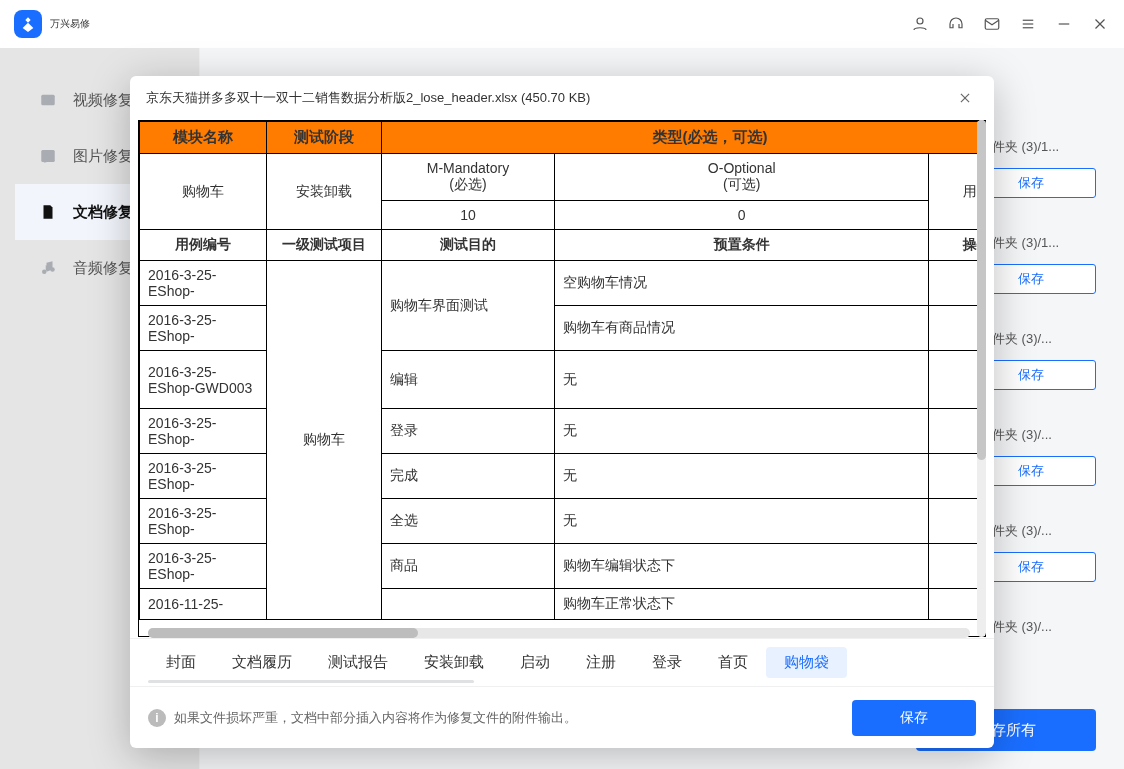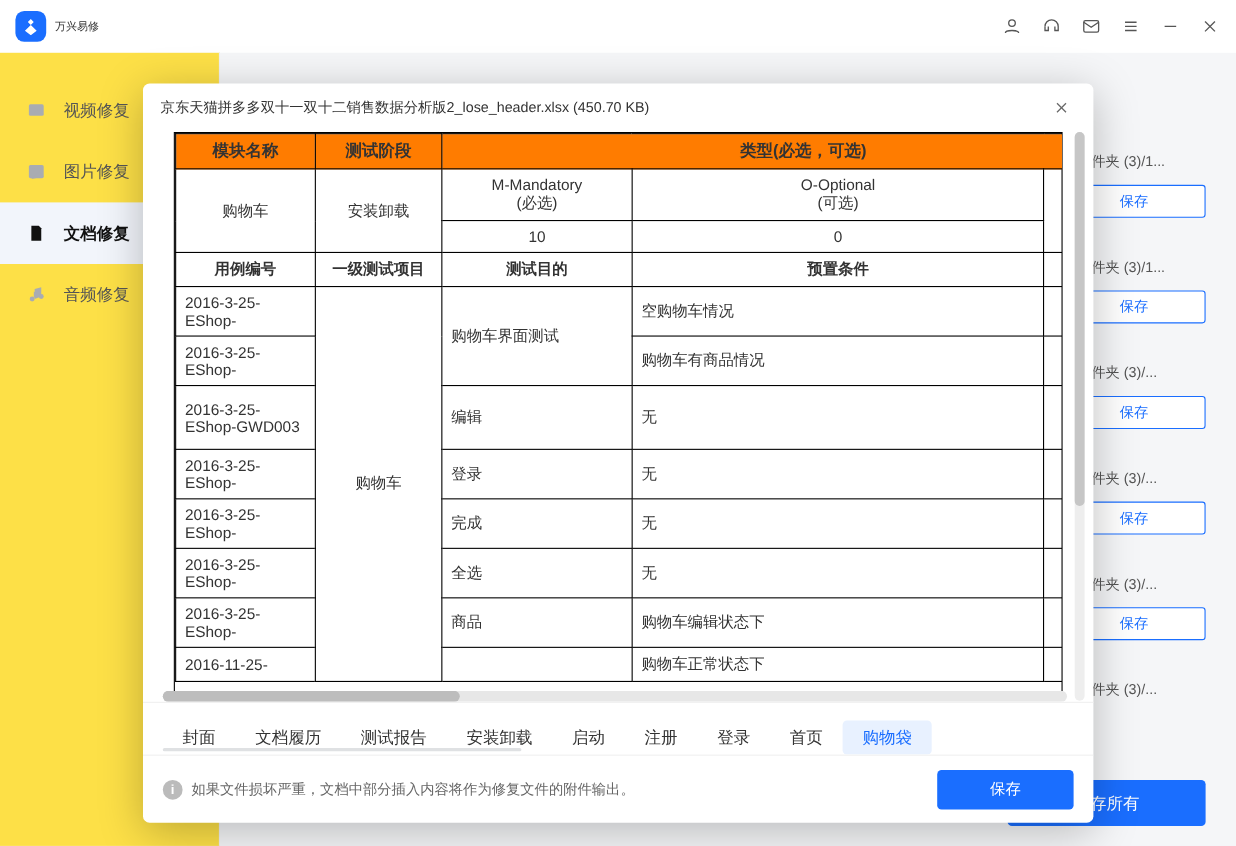--- a/index.html
+++ b/index.html
@@ -17,21 +17,21 @@
   
   .titlebar{display:flex;align-items:center;height:48px;background:#fff;padding:0 6px 0 14px;}
   .logo{width:28px;height:28px;border-radius:8px;background:#1a6eff;display:flex;align-items:center;justify-content:center;margin-right:8px;}
   .logo svg{fill:#fff;width:16px;height:16px;}
   .titlebar .title{font-size:10px;font-weight:500;}
   .titlebar .spacer{flex:1;}
   .win-icon{width:36px;height:36px;display:flex;align-items:center;justify-content:center;color:#555;}
   .win-icon svg{width:18px;height:18px;stroke:#555;fill:none;stroke-width:1.6;}
   
   .app-body{display:flex;height:calc(769px - 48px);}
-  .sidebar{width:var(--sidebar-w);background:#fde047;display:flex;flex-direction:row;border-right:1px solid #f0f0f0;}
+  .sidebar{width:var(--sidebar-w);background:#e5e5e5;display:flex;flex-direction:row;border-right:1px solid #f0f0f0;padding-left:15px;}
   .sidebar .nav{flex:1;padding-top:24px;}
   .nav-item{display:flex;align-items:center;height:56px;padding-left:22px;font-size:15px;color:#555;cursor:pointer;}
   .nav-item.active{background:#f2f5fb;color:#111;font-weight:600;}
   .nav-item .ni-icon{width:22px;height:22px;margin-right:14px;display:flex;align-items:center;justify-content:center;}
   .nav-item .ni-icon svg{width:18px;height:18px;fill:#a9acb2;}
   .nav-item.active .ni-icon svg{fill:#111;}
   .sidebar-footer{padding:0 0 34px 40px;}
   .sidebar-footer a{color:var(--blue);font-size:14px;font-weight:600;text-decoration:underline;cursor:pointer;}
   
   .content{flex:1;position:relative;padding:24px 28px;}
@@ -46,35 +46,35 @@
   .bb-spacer{flex:1;}
   .save-all-btn{width:180px;height:42px;background:var(--blue);color:#fff;border:none;border-radius:4px;font-size:15px;cursor:pointer;}
   
   .modal-mask{position:absolute;inset:0;left:0;top:0;width:1124px;height:769px;display:flex;align-items:flex-start;justify-content:center;z-index:50;pointer-events:none;margin-top:32px;}
   .modal{margin-top:44px;width:864px;height:672px;background:#fff;border-radius:6px;box-shadow:0 8px 40px rgba(0,0,0,.25);display:flex;flex-direction:column;pointer-events:auto;position:relative;overflow:hidden;}
   .modal-head{display:flex;align-items:center;height:44px;padding:0 16px;font-size:13px;color:#333;}
   .modal-head .mh-title{flex:1;white-space:nowrap;overflow:hidden;}
   .modal-close{cursor:pointer;width:26px;height:26px;display:flex;align-items:center;justify-content:center;}
   .modal-close svg{width:14px;height:14px;stroke:#666;stroke-width:2;}
   
-  .preview-wrap{flex:1;overflow:hidden;position:relative;padding:0 28px;}
+  .preview-wrap{flex:1;overflow:hidden;position:relative;padding:0 8px;}
   .preview-scroll{overflow:auto;height:517px;border:1.5px solid #000;position:relative}
   table.preview{border-collapse:collapse;width:100%;min-width:900px;table-layout:fixed;font-size:14px;}
   table.preview th,table.preview td{border:1.5px solid #000;padding:6px 8px;vertical-align:middle;text-align:center;}
   table.preview td.al{text-align:left;}
   .hdr{background:var(--orange);font-weight:700;font-size:15px;}
   
   .fake-h-scroll{position:absolute;left:18px;right:24px;bottom:0;height:10px;}
   .fake-h-scroll .track{height:10px;background:#e7e7e7;border-radius:5px;}
   .fake-h-scroll .thumb{position:absolute;left:0;top:0;height:10px;width:270px;background:#bdbdbd;border-radius:5px;}
   .fake-v-scroll{position:absolute;right:8px;top:44px;height:517px;width:9px;}
   .fake-v-scroll .track{height:100%;width:9px;background:#eee;border-radius:5px;}
   .fake-v-scroll .thumb{position:absolute;top:0;left:0;width:9px;height:340px;background:#c6c6c6;border-radius:5px;}
   
-  .sheet-tabs{display:flex;align-items:flex-end;height:48px;padding:0 18px;border-top:1px solid #f0f0f0;gap:0;overflow:hidden;}
+  .sheet-tabs{display:flex;align-items:center;height:48px;padding:0 18px;border-top:1px solid #f0f0f0;gap:0;overflow:hidden;}
   .sheet-tab{padding:6px 18px;font-size:15px;color:#333;cursor:pointer;white-space:nowrap;}
   .sheet-tab.active{background:var(--tab-highlight);color:var(--blue);border-radius:4px;font-weight:500;}
   .sheet-underline{position:absolute;left:18px;right:520px;height:3px;background:#dfe1e3;border-radius:2px;}
   
   .modal-foot{display:flex;align-items:center;height:62px;padding:0 18px;border-top:1px solid #f0f0f0;}
   .mf-info{display:flex;align-items:center;gap:8px;color:#666;font-size:13px;}
   .mf-info .info-i{width:18px;height:18px;border-radius:50%;background:#bbb;color:#fff;display:flex;align-items:center;justify-content:center;font-size:12px;font-weight:700;}
   .mf-spacer{flex:1;}
   .mf-save{width:124px;height:36px;background:var(--blue);color:#fff;border:none;border-radius:4px;font-size:14px;cursor:pointer;}
   

